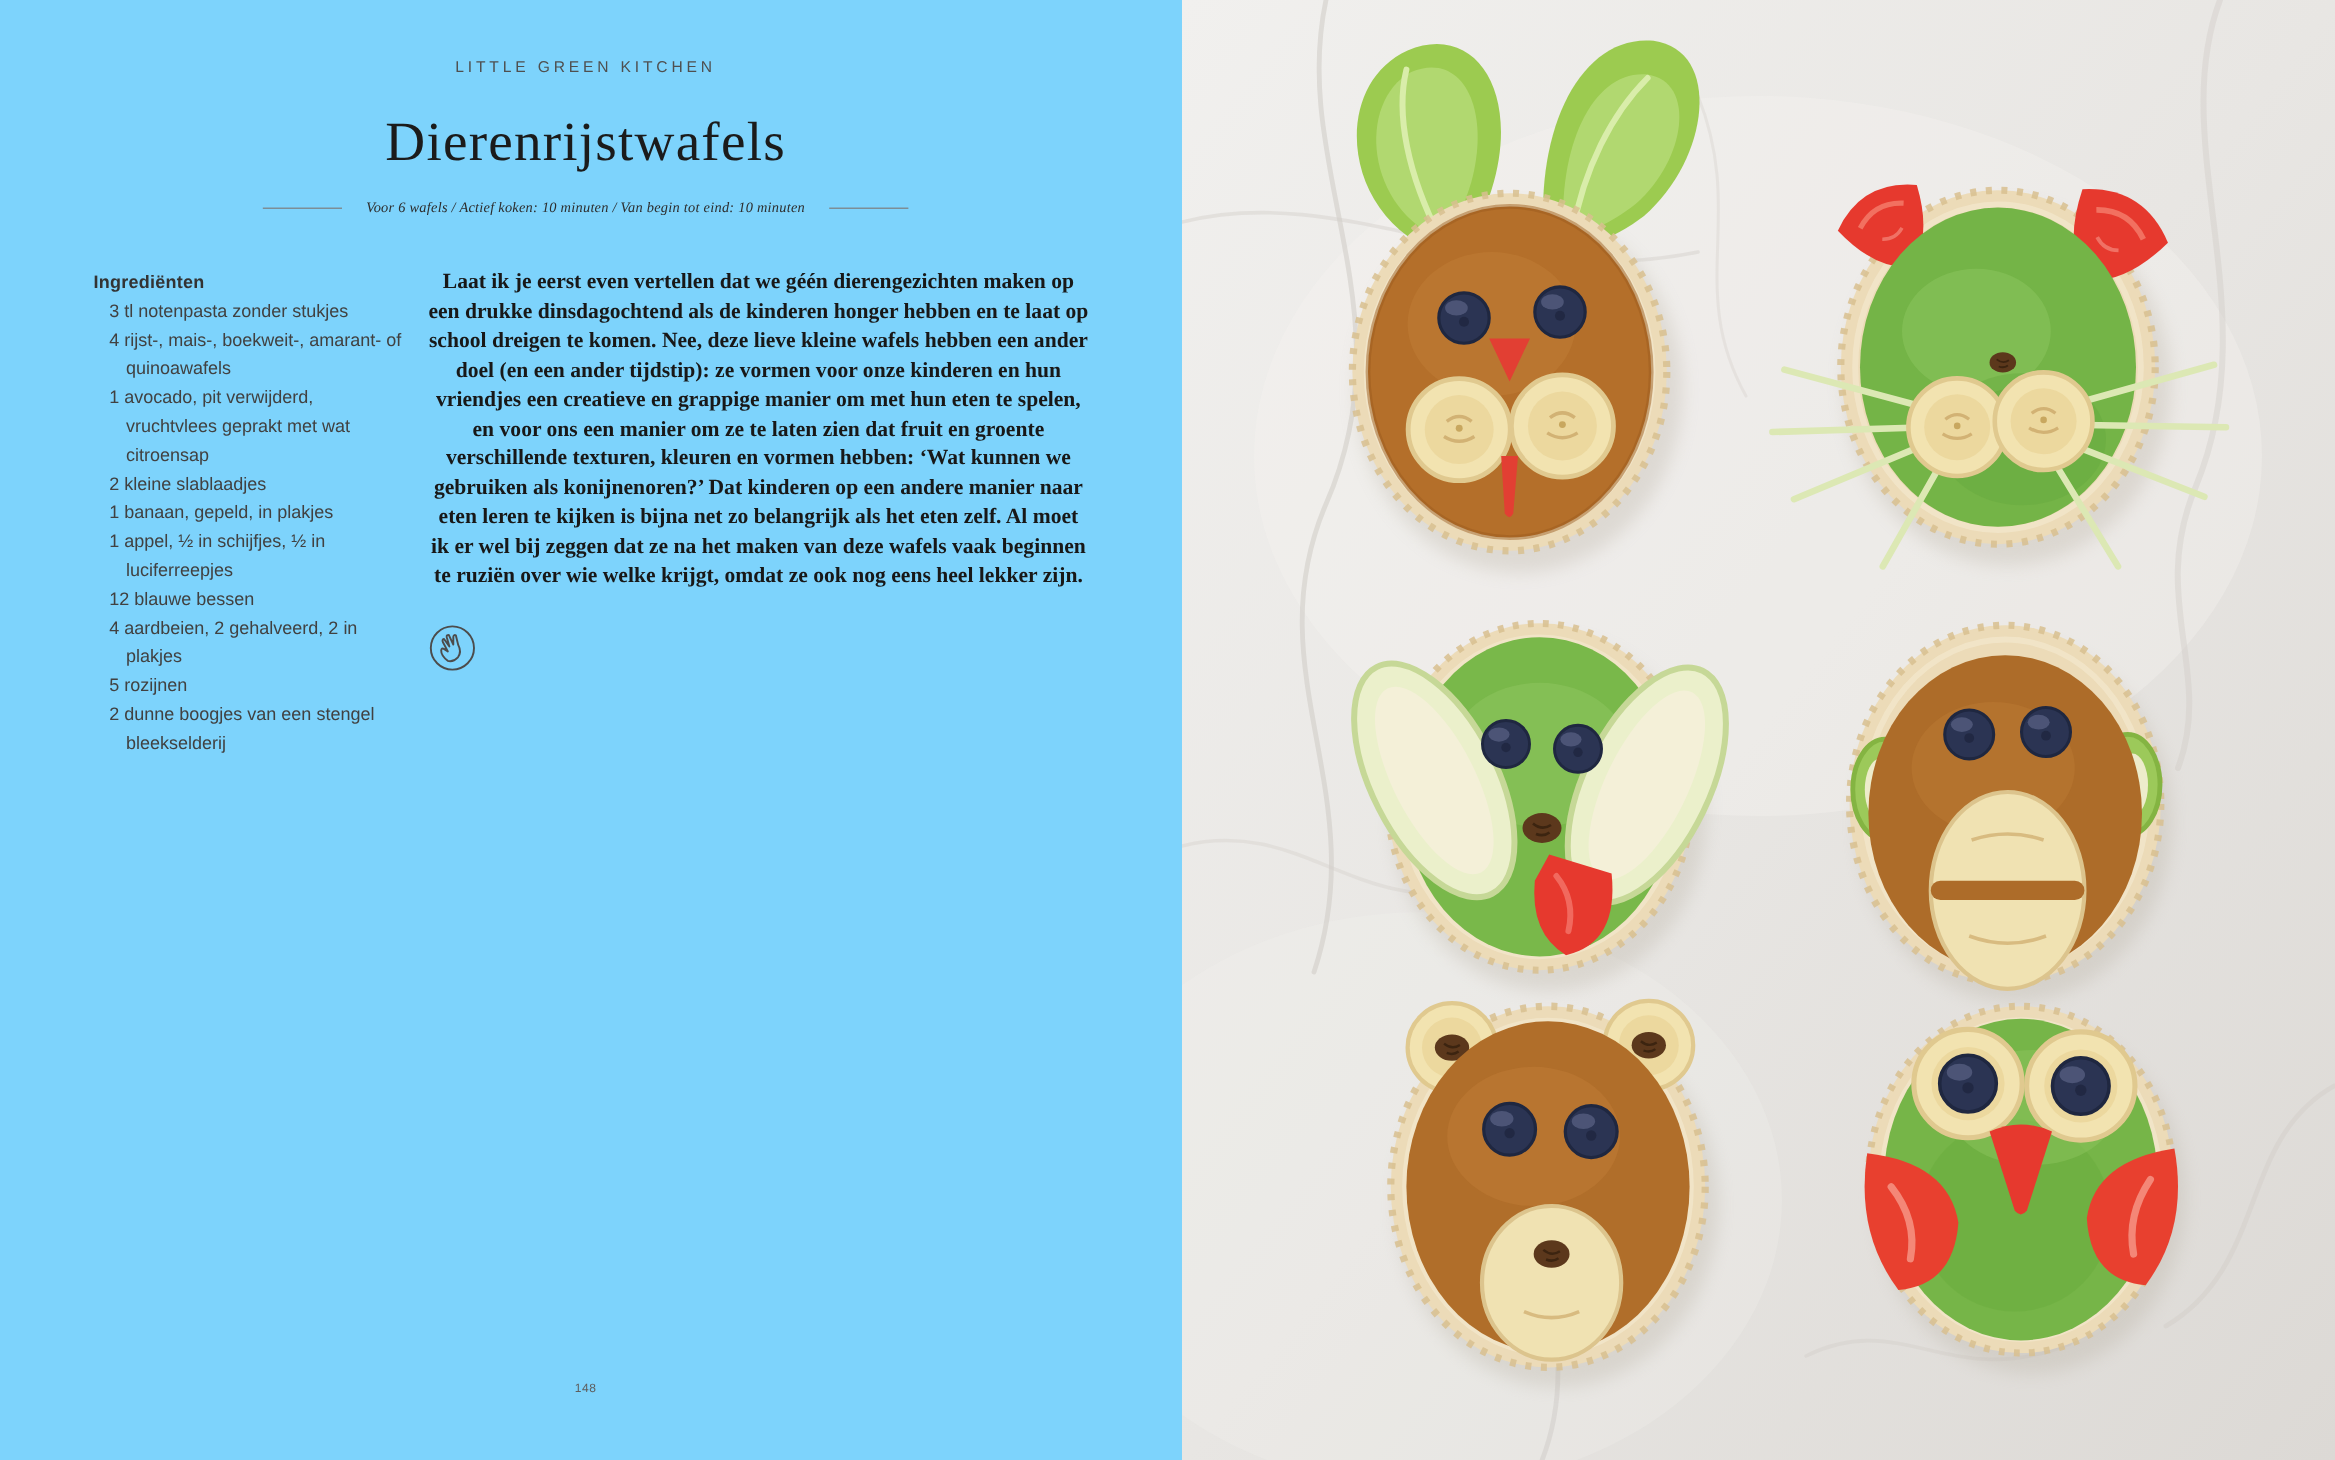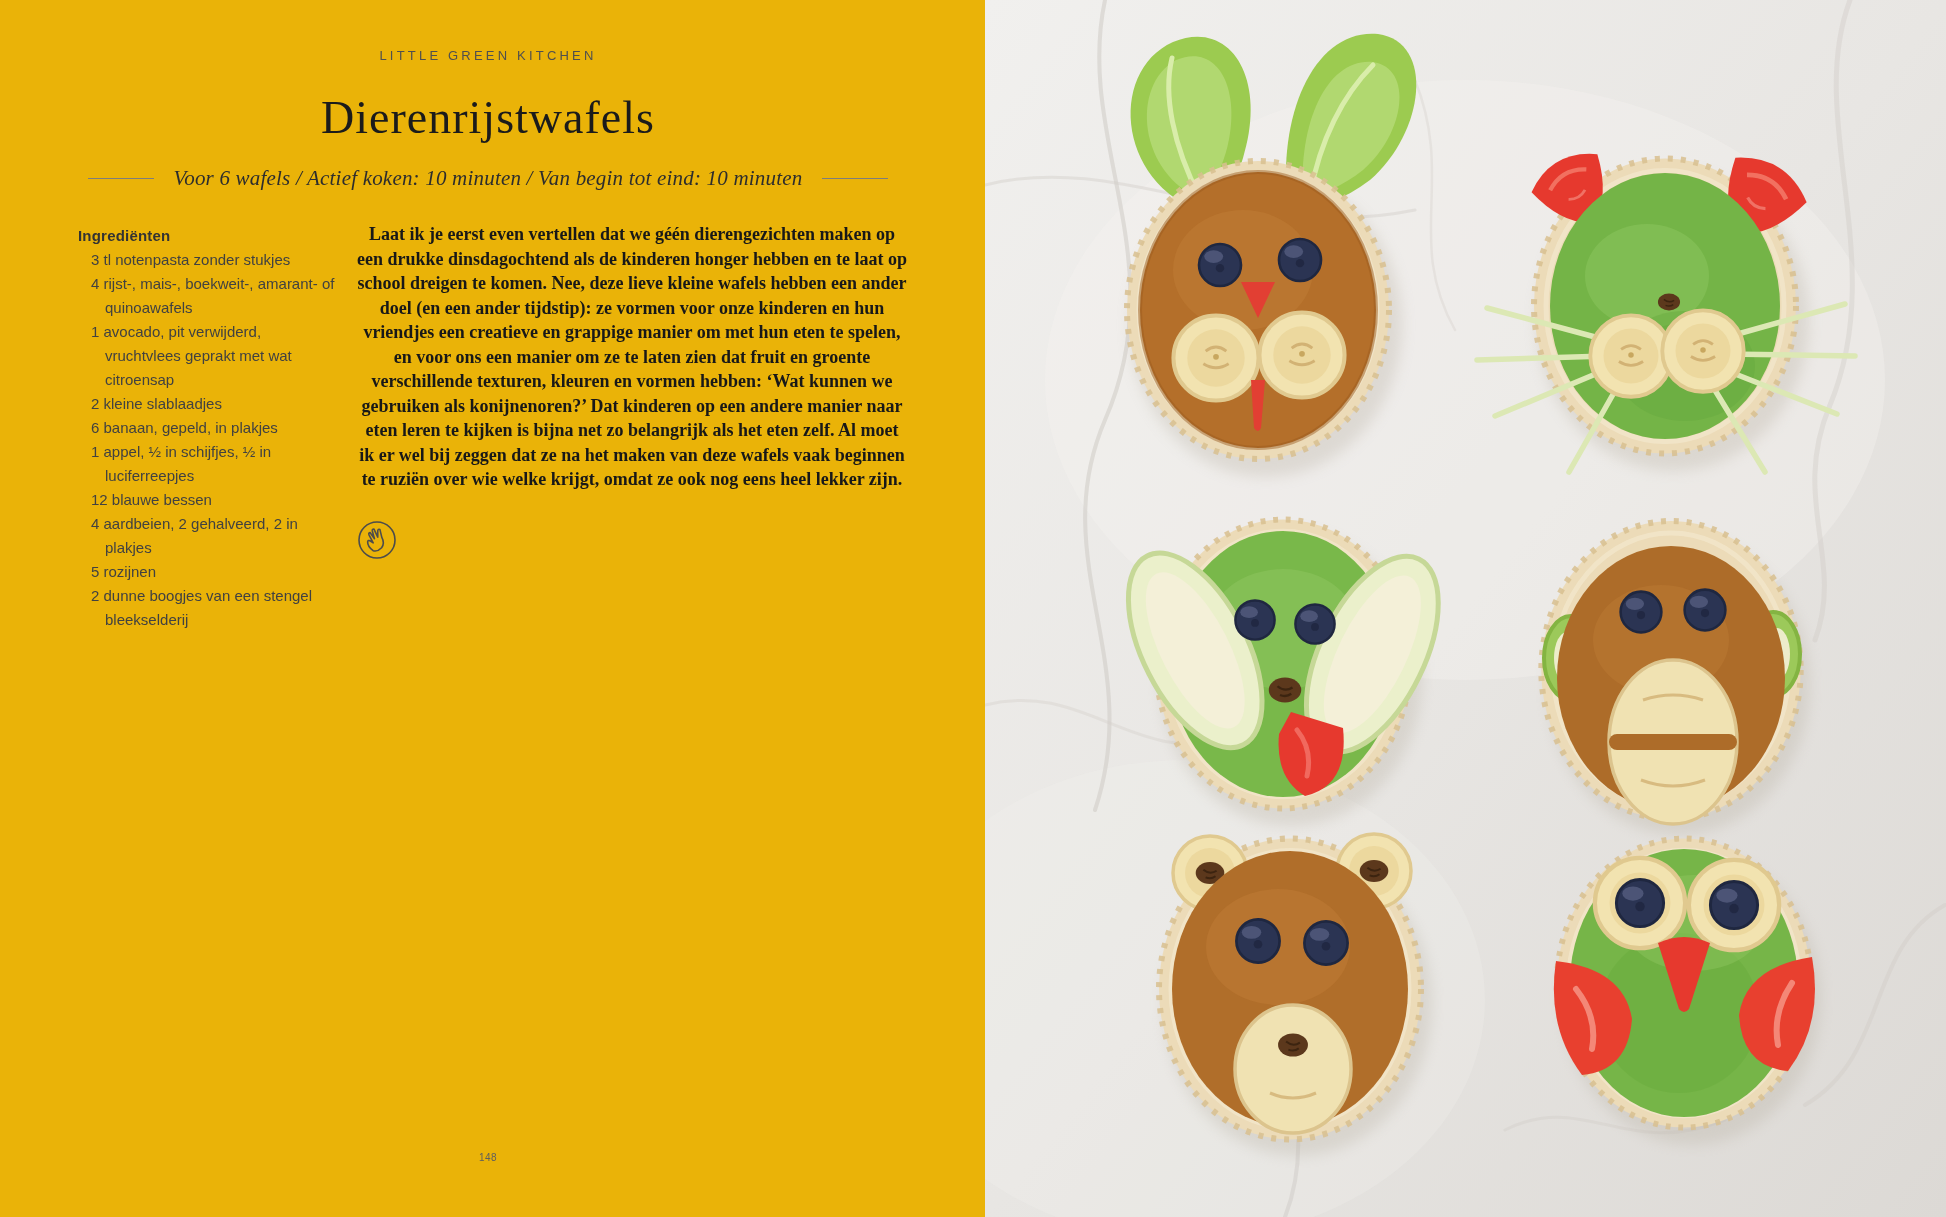--- a/index.html
+++ b/index.html
@@ -1,34 +1,34 @@
 <!DOCTYPE html>
 <html><head>
 <meta charset="utf-8">
 <style>
   html,body{margin:0;padding:0;}
   body{
     width:1946px;height:1217px;position:relative;overflow:hidden;
     background:#ffffff;font-family:"Liberation Serif",serif;color:#1f1f1f;
   }
   
-  .left-page{position:absolute;left:0;top:0;width:985px;height:1217px;background:#eab308;}
+  .left-page{position:absolute;left:0;top:0;width:985px;height:1217px;background:#7dd3fc;}
   .header-block{position:absolute;left:80px;top:0;width:816px;text-align:center;}
   .brand{
     margin-top:48px;font-family:"Liberation Sans",sans-serif;font-size:13px;
     letter-spacing:3.2px;color:#4f4f4f;font-weight:400;
   }
   .title{
     margin:28px 0 0 0;font-weight:400;font-size:46px;letter-spacing:1px;color:#1b1b1b;
   }
   .meta-row{
     margin-top:22px;display:flex;align-items:center;justify-content:center;gap:20px;
   }
   .meta-rule{width:66px;height:1px;background:#7d7d7d;}
-  .meta-text{font-style:italic;font-size:21px;color:#2d2d2d;letter-spacing:0.2px;}
+  .meta-text{font-style:italic;font-size:12px;color:#2d2d2d;letter-spacing:0.2px;}
   
   .ingredients{
     position:absolute;left:78px;top:224px;width:262px;
     font-family:"Liberation Sans",sans-serif;font-size:15px;line-height:24px;color:#414141;
   }
   .ingredients h3{
     margin:0;font-size:15px;font-weight:700;color:#333;line-height:24px;letter-spacing:0.2px;
   }
   .ingredients ul{list-style:none;margin:0;padding:0;}
   .ingredients li{padding-left:14px;text-indent:-14px;margin-left:13px;}
@@ -64,21 +64,21 @@
     </div>
   </div>
 
   <aside class="ingredients">
     <h3>Ingrediënten</h3>
     <ul>
         <li>3 tl notenpasta zonder stukjes</li>
         <li>4 rijst-, mais-, boekweit-, amarant- of quinoawafels</li>
         <li>1 avocado, pit verwijderd, vruchtvlees geprakt met wat citroensap</li>
         <li>2 kleine slablaadjes</li>
-        <li>6 banaan, gepeld, in plakjes</li>
+        <li>1 banaan, gepeld, in plakjes</li>
         <li>1 appel, ½ in schijfjes, ½ in luciferreepjes</li>
         <li>12 blauwe bessen</li>
         <li>4 aardbeien, 2 gehalveerd, 2 in plakjes</li>
         <li>5 rozijnen</li>
         <li>2 dunne boogjes van een stengel bleekselderij</li>
       </ul>
   </aside>
 
   <main class="bodycol">
     <p class="p-lead">Laat ik je eerst even vertellen dat we géén dierengezichten maken op een drukke dinsdagochtend als de kinderen honger hebben en te laat op school dreigen te komen. Nee, deze lieve kleine wafels hebben een ander doel (en een ander tijdstip): ze vormen voor onze kinderen en hun vriendjes een creatieve en grappige manier om met hun eten te spelen, en voor ons een manier om ze te laten zien dat fruit en groente verschillende texturen, kleuren en vormen hebben: ‘Wat kunnen we gebruiken als konijnenoren?’ Dat kinderen op een andere manier naar eten leren te kijken is bijna net zo belangrijk als het eten zelf. Al moet ik er wel bij zeggen dat ze na het maken van deze wafels vaak beginnen te ruziën over wie welke krijgt, omdat ze ook nog eens heel lekker zijn.</p>

